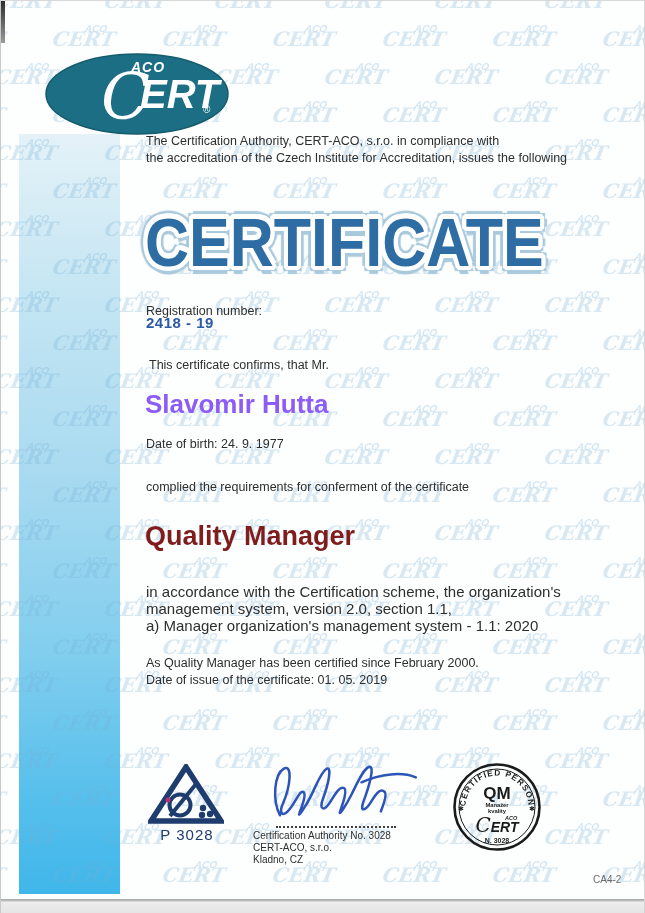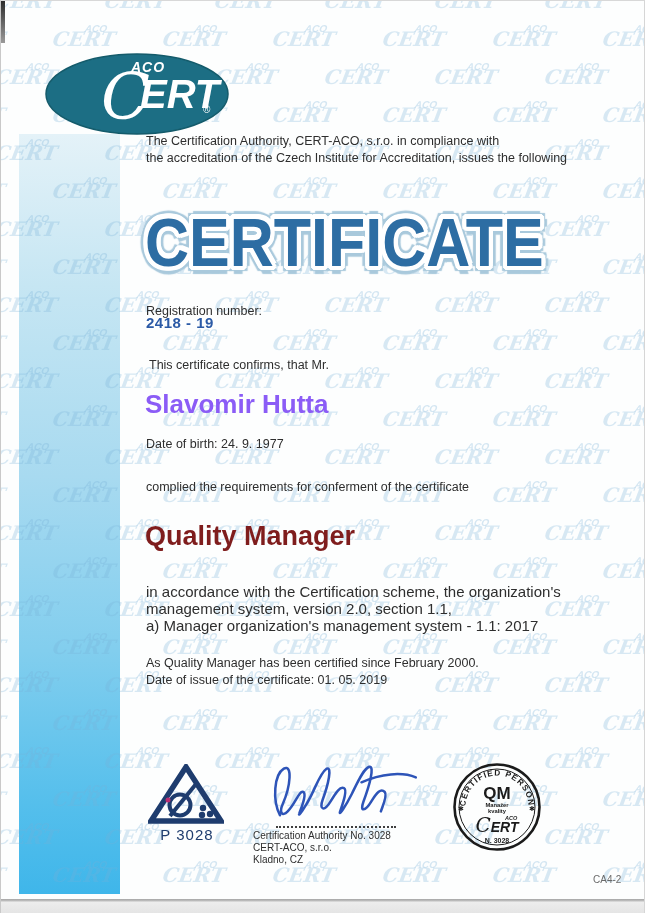--- a/index.html
+++ b/index.html
@@ -113,21 +113,21 @@
 
   <div class="layer confirms">This certificate confirms, that Mr.</div>
   <div class="layer holder-name">Slavomir Hutta</div>
   <div class="layer dob">Date of birth: 24. 9. 1977</div>
   <div class="layer complied">complied the requirements for conferment of the certificate</div>
   <div class="layer role">Quality Manager</div>
 
   <div class="layer scheme">
     <div>in accordance with the Certification scheme, the organization's</div>
     <div>management system, version 2.0, section 1.1,</div>
-    <div>a) Manager organization's management system - 1.1: 2017</div>
+    <div>a) Manager organization's management system - 1.1: 2020</div>
   </div>
 
   <div class="layer validity">
     <div>As Quality Manager has been certified since February 2000.</div>
     <div>Date of issue of the certificate: 01. 05. 2019</div>
   </div>
 
   <svg class="layer tri-mark" viewBox="0 0 76 60">
     <polygon points="38,3 3,57 73,57" fill="none" stroke="#1e3c6e" stroke-width="5.5"></polygon>
     <circle cx="32" cy="41" r="10.5" fill="none" stroke="#1e3c6e" stroke-width="4"></circle>

